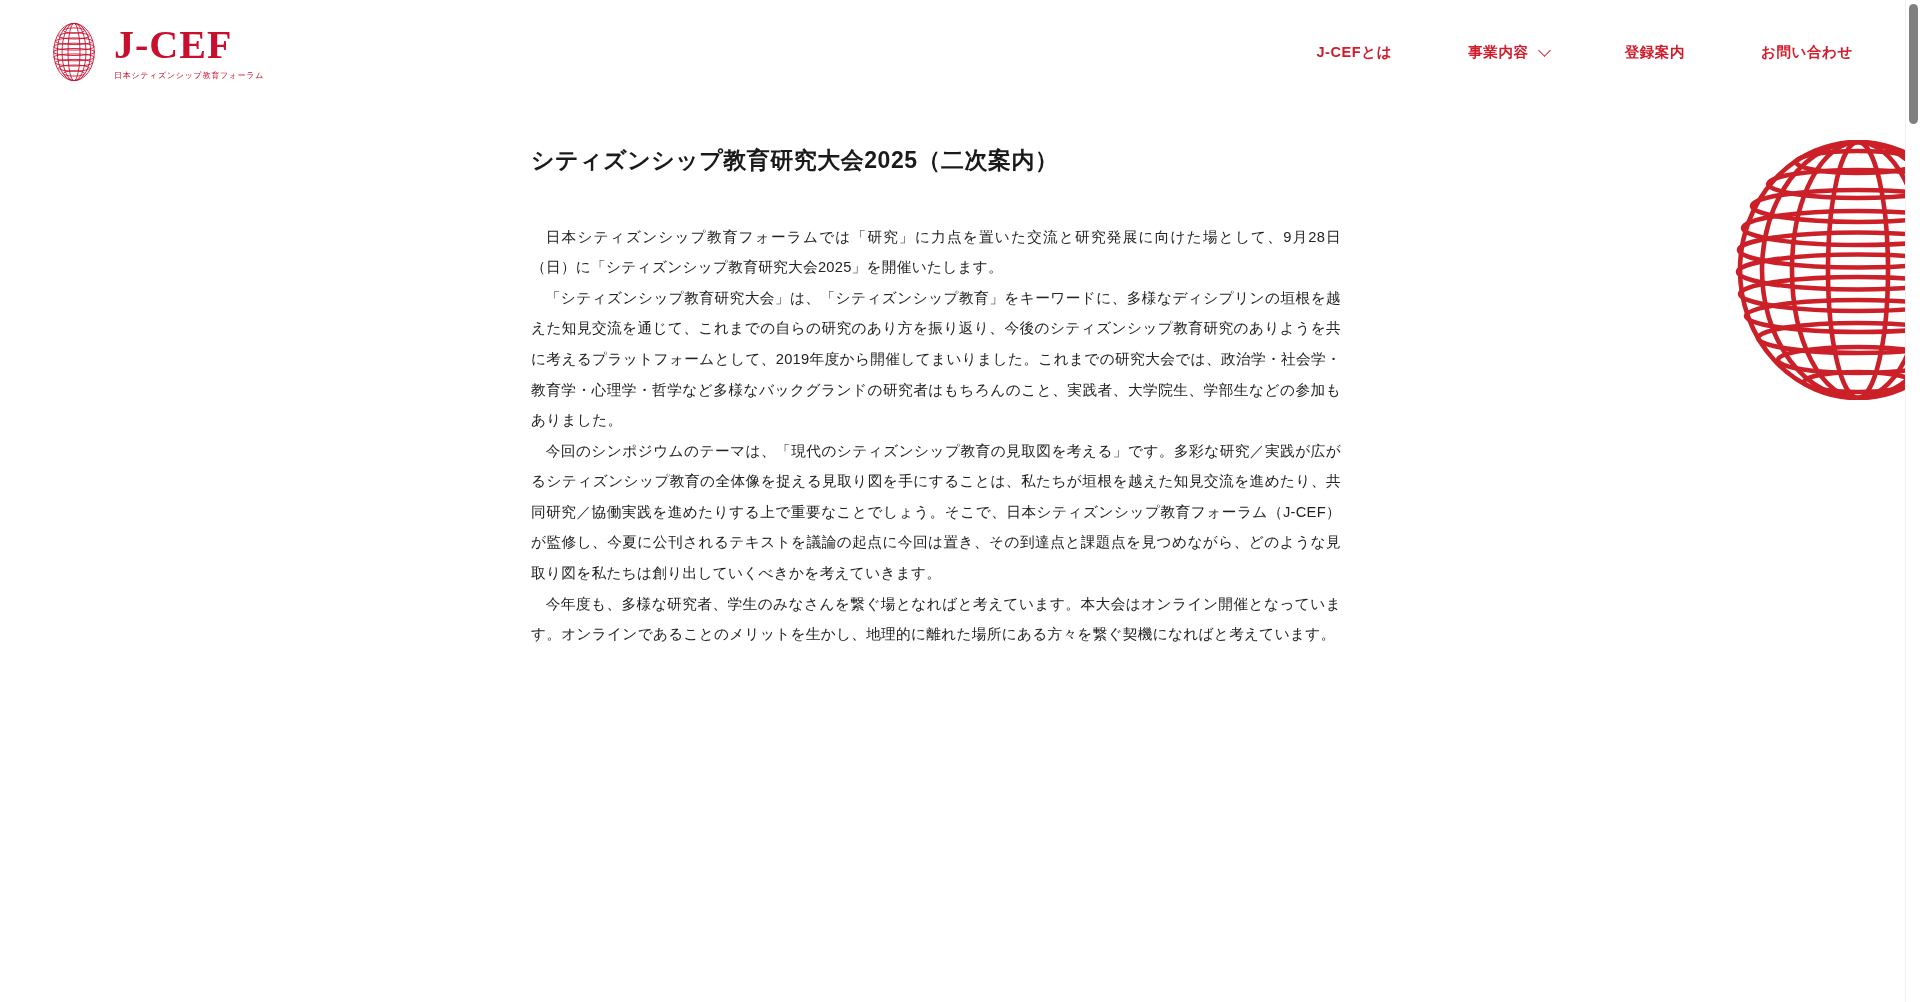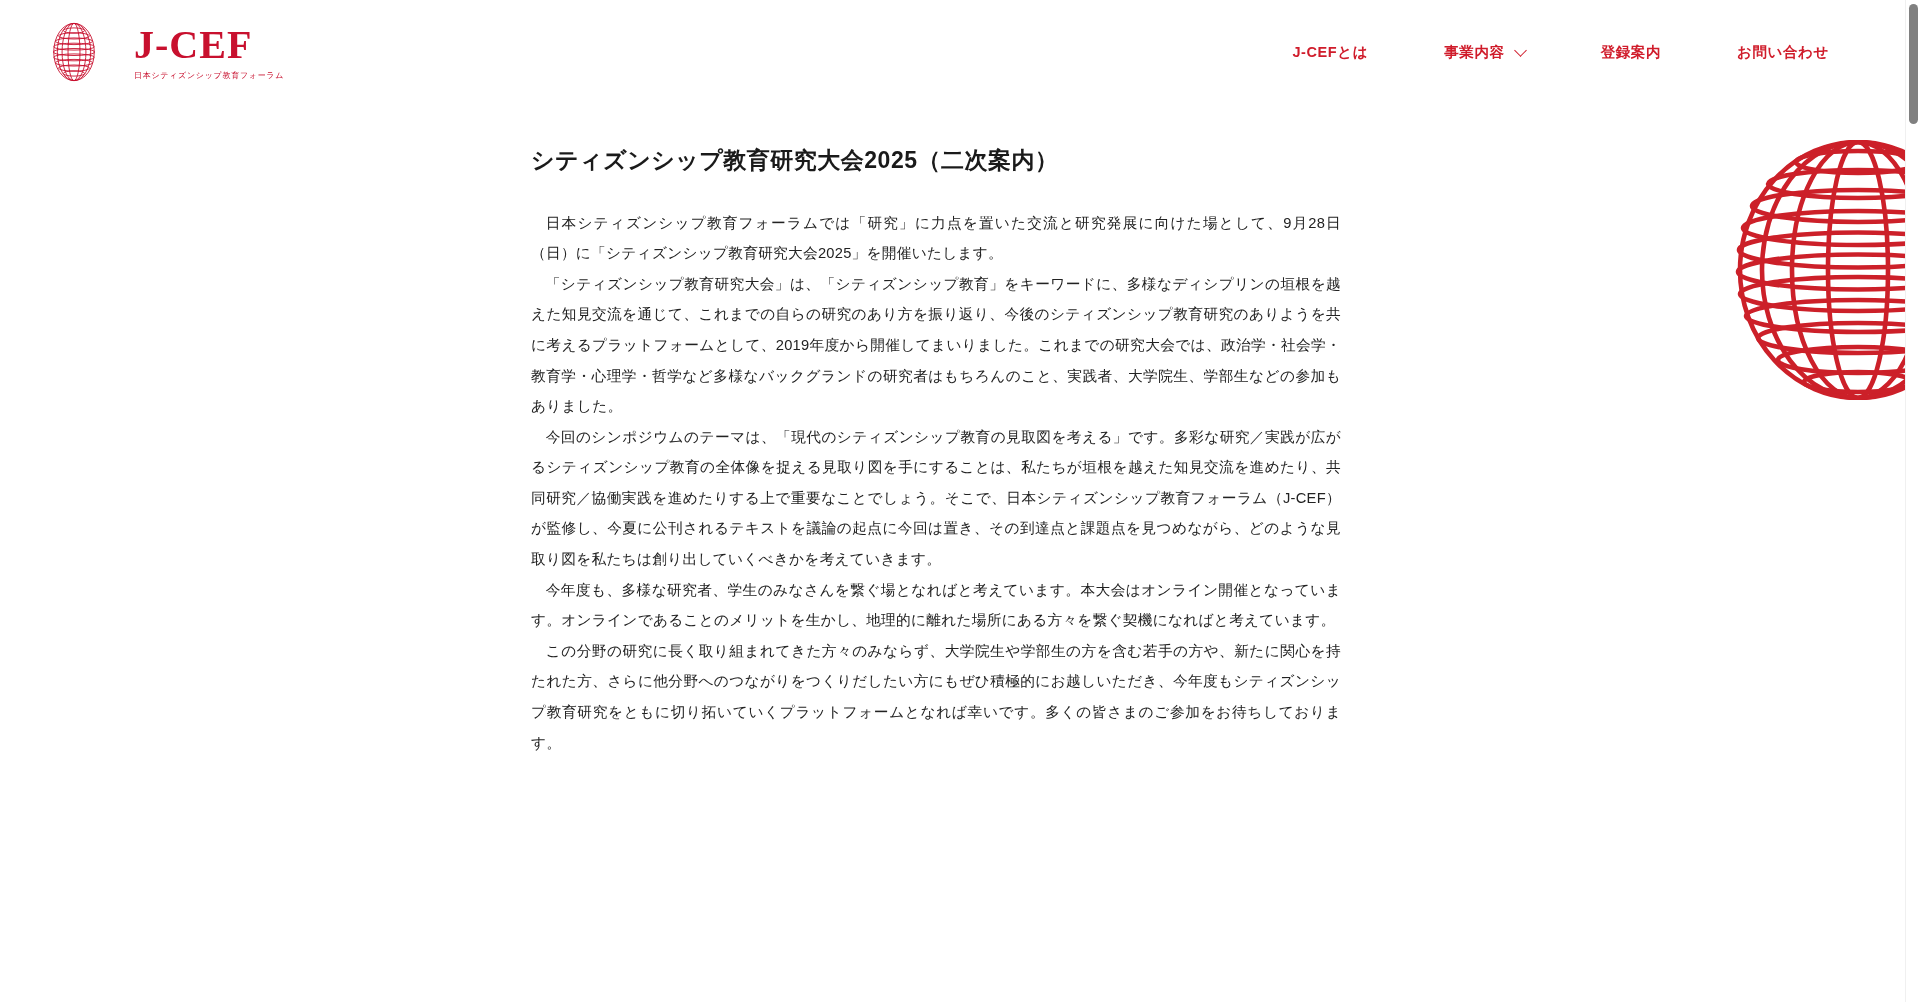--- a/index.html
+++ b/index.html
@@ -47,42 +47,42 @@
     display: flex;
     align-items: center;
     margin-left: 44px;
     text-decoration: none;
   }
   .brand-mark {
     width: 60px; height: 62px;
     flex: 0 0 auto;
     margin-right: 10px;
   }
-  .brand-text { display: flex; flex-direction: column; justify-content: center; margin-left: 20px; }
+  .brand-text { display: flex; flex-direction: column; justify-content: center; }
   .brand-title {
     font-family: "Liberation Serif", "DejaVu Serif", serif;
     font-size: 40px;
     font-weight: 700;
     letter-spacing: 1px;
     line-height: 1;
     color: #c8102e;
   }
   .brand-tagline {
     margin-top: 7px;
     font-size: 8px;
     letter-spacing: 0.7px;
     line-height: 1;
     color: #c8102e;
     white-space: nowrap;
     font-family: Liberation Serif, serif;
   }
 
   .main-nav {
     margin-left: auto;
-    margin-right: 76px;
+    margin-right: 52px;
     display: flex;
     align-items: center;
   }
   .nav-item {
     display: flex;
     align-items: center;
     font-size: 14.5px;
     font-weight: 700;
     color: #d01c2b;
     text-decoration: none;
@@ -139,21 +139,21 @@
     color: #1a1a1a;
   }
   .article-date {
     margin-top: 11px;
     font-size: 12.5px;
     font-weight: 600;
     color: #333333;
     letter-spacing: 0.4px;
   }
   .article-body {
-    margin-top: 32px;
+    margin-top: 46px;
     font-size: 14.7px;
     line-height: 2.08;
     color: #222222;
     letter-spacing: 0.25px;
     text-align: justify;
   }
   .article-body p {
     margin: 0;
     text-indent: 1em;
   }
@@ -235,21 +235,20 @@
     <div class="article-category">参加者募集</div>
 
     <h1 class="article-title">シティズンシップ教育研究大会2025（二次案内）</h1>
 
 
     <div class="article-body">
       <p>日本シティズンシップ教育フォーラムでは「研究」に力点を置いた交流と研究発展に向けた場として、9月28日（日）に「シティズンシップ教育研究大会2025」を開催いたします。</p>
       <p>「シティズンシップ教育研究大会」は、「シティズンシップ教育」をキーワードに、多様なディシプリンの垣根を越えた知見交流を通じて、これまでの自らの研究のあり方を振り返り、今後のシティズンシップ教育研究のありようを共に考えるプラットフォームとして、2019年度から開催してまいりました。これまでの研究大会では、政治学・社会学・教育学・心理学・哲学など多様なバックグランドの研究者はもちろんのこと、実践者、大学院生、学部生などの参加もありました。</p>
       <p>今回のシンポジウムのテーマは、「現代のシティズンシップ教育の見取図を考える」です。多彩な研究／実践が広がるシティズンシップ教育の全体像を捉える見取り図を手にすることは、私たちが垣根を越えた知見交流を進めたり、共同研究／協働実践を進めたりする上で重要なことでしょう。そこで、日本シティズンシップ教育フォーラム（J-CEF）が監修し、今夏に公刊されるテキストを議論の起点に今回は置き、その到達点と課題点を見つめながら、どのような見取り図を私たちは創り出していくべきかを考えていきます。</p>
       <p>今年度も、多様な研究者、学生のみなさんを繋ぐ場となればと考えています。本大会はオンライン開催となっています。オンラインであることのメリットを生かし、地理的に離れた場所にある方々を繋ぐ契機になればと考えています。</p>
-      <p>この分野の研究に長く取り組まれてきた方々のみならず、大学院生や学部生の方を含む若手の方や、新たに関心を持たれた方、さらに他分野へのつながりをつくりだしたい方にもぜひ積極的にお越しいただき、今年度もシティズンシップ教育研究をともに切り拓いていくプラットフォームとなれば幸いです。多くの皆さまのご参加をお待ちしております。</p>
     </div>
 
   </div>
 </main>
 
 <div class="page-scrollbar">
   <div class="thumb"></div>
 </div>
 
 </body></html>

